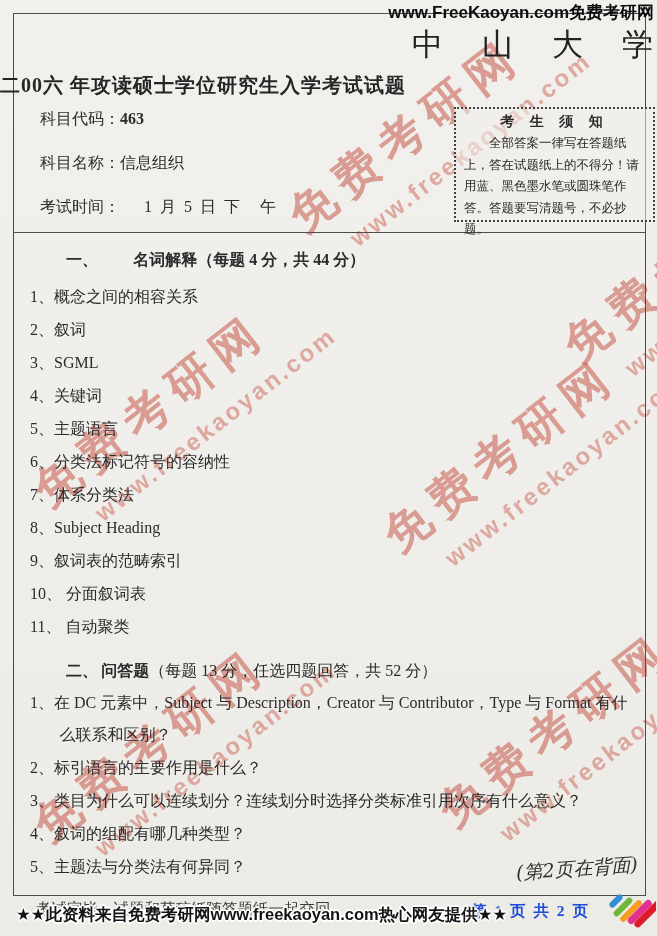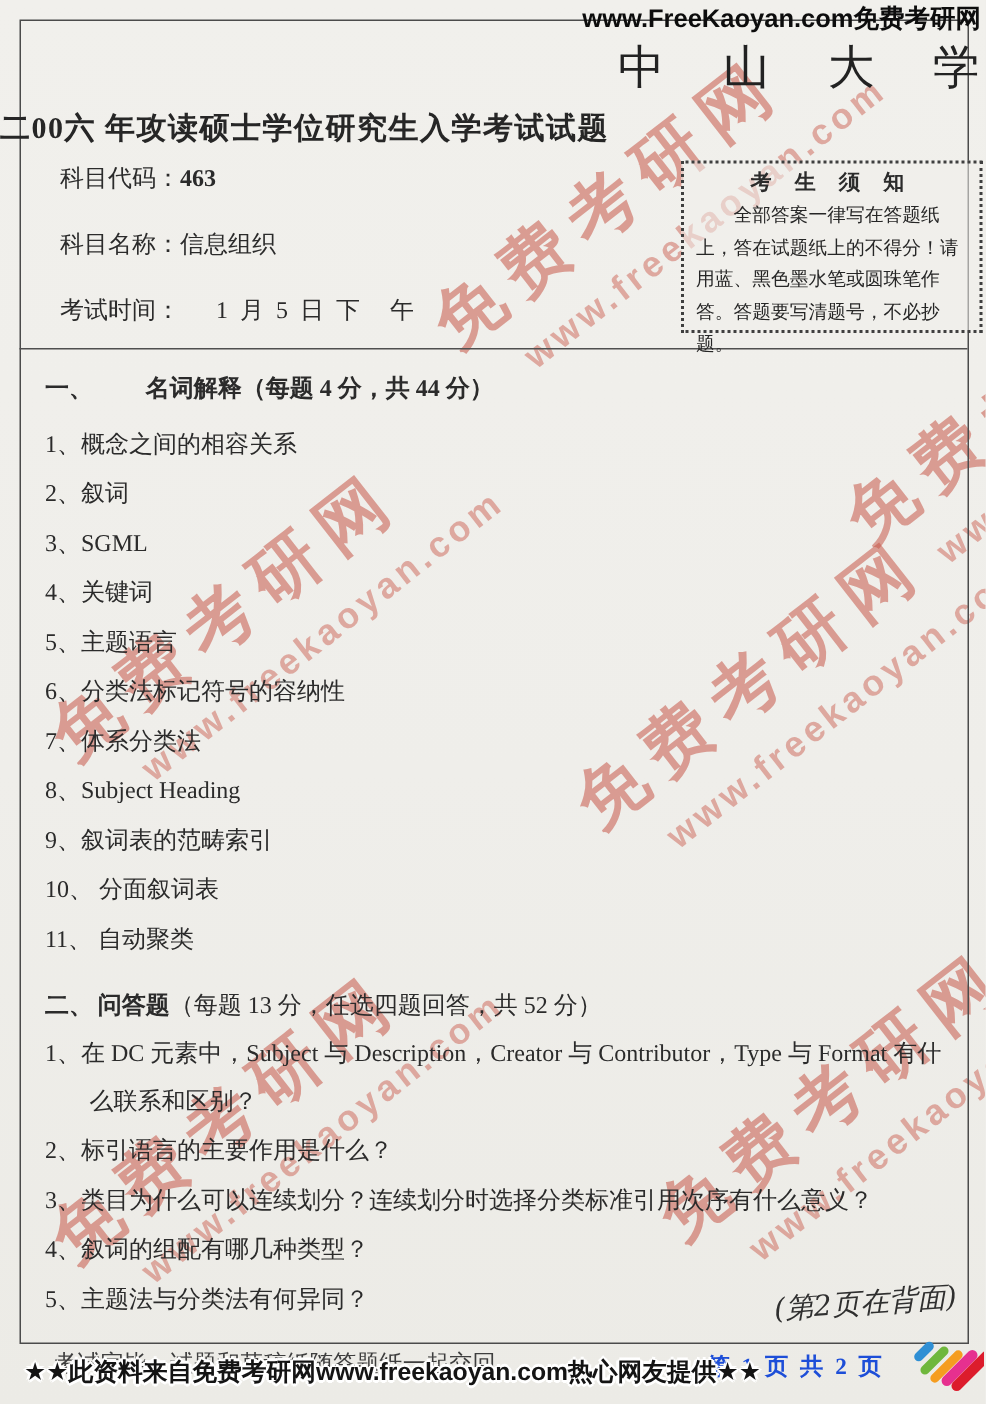--- a/index.html
+++ b/index.html
@@ -59,21 +59,21 @@
   .notice{
     position:absolute;left:454px;top:107px;width:201px;height:115px;z-index:2;
     border:2px dotted #3f3f3f;box-sizing:border-box;padding:3px 8px 0 8px;
     background:rgba(240,239,235,0.55);
   }
   .notice-title{text-align:center;font-weight:bold;font-size:14px;letter-spacing:6px;margin:1px 0 2px;}
   .notice-body{font-size:12.5px;line-height:1.72;text-indent:2em;color:#262626;}
 
   
   .content{position:absolute;left:30px;top:250px;width:612px;z-index:2;font-size:16px;}
-  .sec-heading{font-weight:bold;line-height:20px;margin-bottom:17px;}
+  .sec-heading{font-weight:bold;line-height:20px;margin-bottom:17px;margin-left:36px;}
   .sec-heading .sec-num{margin-right:2.2em;font-weight:bold;}
   .sec1-items .item{line-height:20px;margin-bottom:13px;white-space:nowrap;}
   .sec2{margin-top:24px;}
   .sec2 .sec-heading{margin-bottom:6px;}
   .sec2 .sec-heading .sec-num{margin-right:0.2em;}
   .sec2 .sec-heading .sec-note{font-weight:normal;}
   .sec2-items .item{line-height:32px;margin-bottom:1px;padding-left:1.85em;text-indent:-1.85em;}
 
   
   .handwritten{

